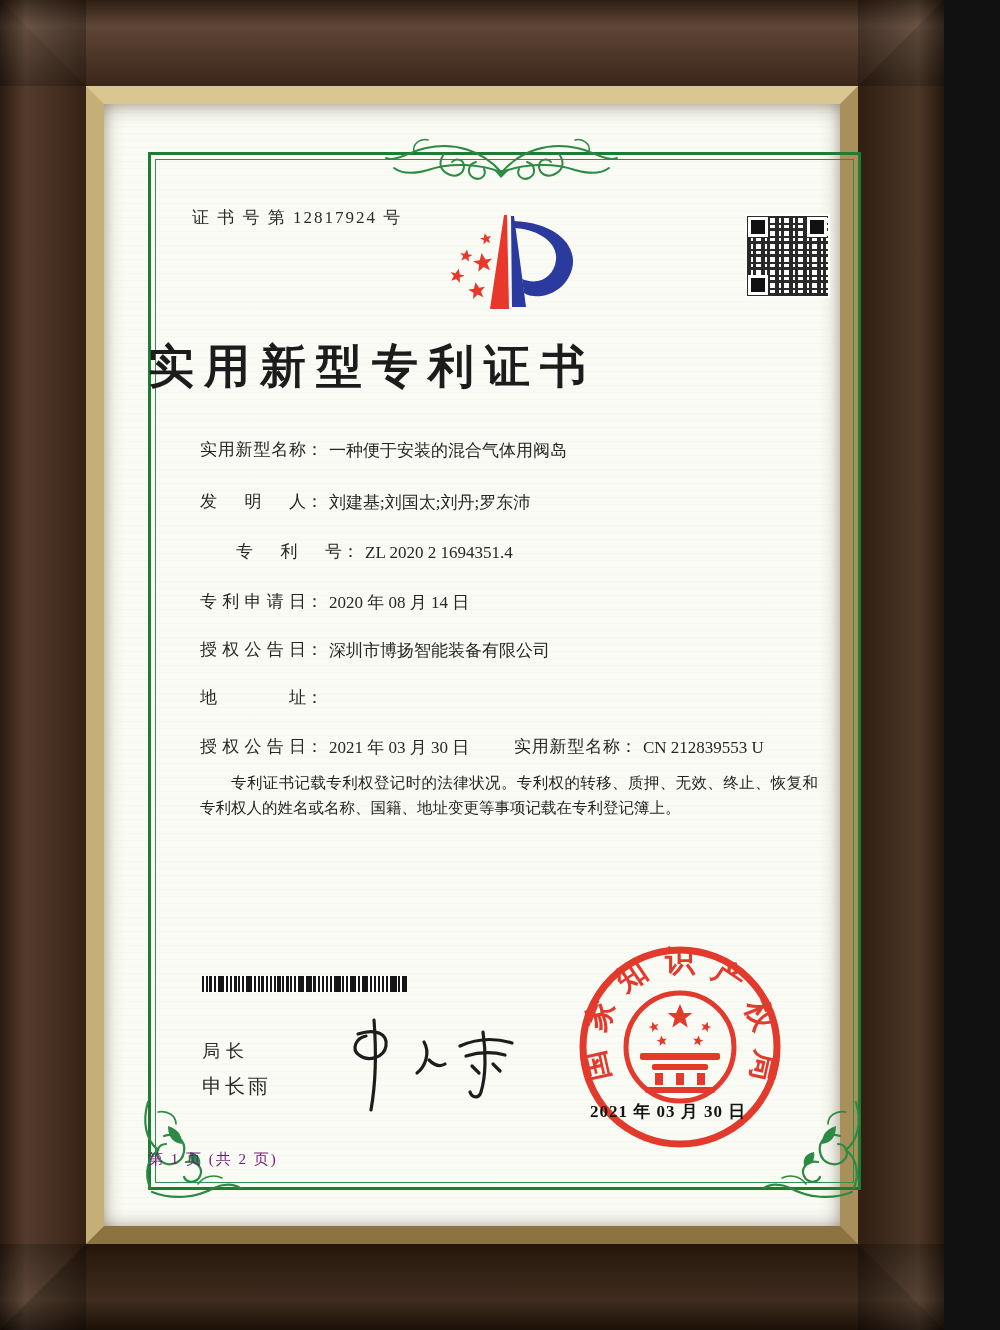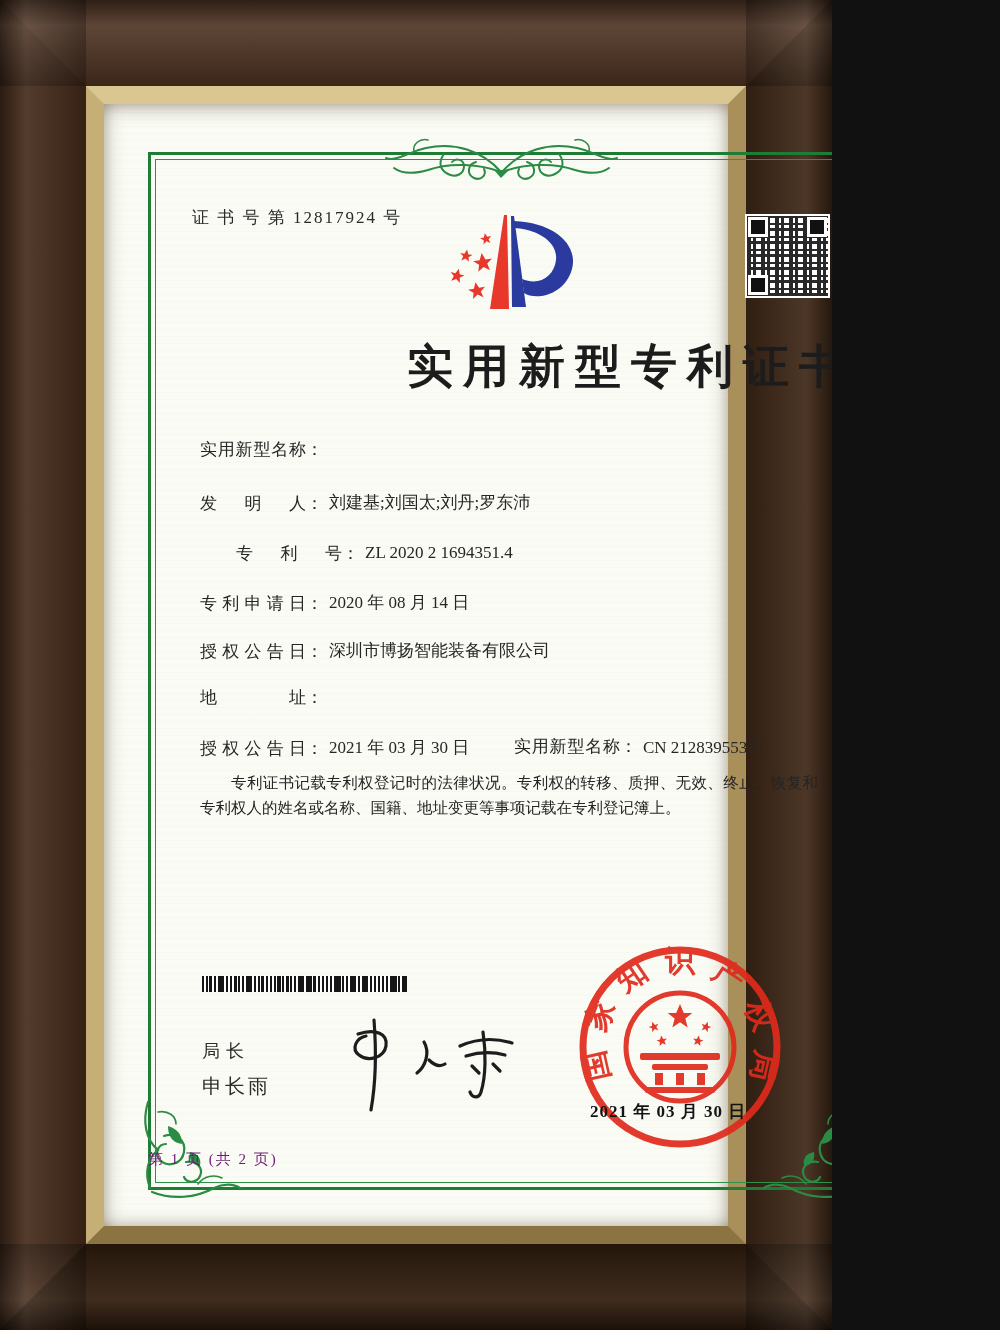--- a/index.html
+++ b/index.html
@@ -1,16 +1,16 @@
 <!DOCTYPE html>
 <html><head>
 <meta charset="utf-8">
 <style>
   html,body{margin:0;padding:0;background:#111;}
-  .scene{position:relative;width:832px;height:1330px;overflow:hidden;
+  .scene{position:relative;width:944px;height:1330px;overflow:hidden;
          font-family:"Liberation Serif","DejaVu Serif",serif;color:#222;}
   
   .frame{position:absolute;inset:0;box-sizing:border-box;border:86px solid;
          border-color:#4e3322 #3f2817 #321e0f #472d1c;}
   .frame-grain{position:absolute;pointer-events:none;opacity:.9;}
   .fg-top{left:0;right:0;top:0;height:86px;
     background:linear-gradient(180deg,rgba(0,0,0,.45),rgba(255,255,255,.10) 30%,rgba(0,0,0,.28));}
   .fg-bottom{left:0;right:0;bottom:0;height:86px;
     background:linear-gradient(0deg,rgba(0,0,0,.5),rgba(255,255,255,.07) 35%,rgba(0,0,0,.3));}
   .fg-left{left:0;top:0;bottom:0;width:86px;
@@ -38,23 +38,23 @@
   .logo{position:absolute;left:322px;top:95px;}
   .qr{position:absolute;left:641px;top:110px;width:85px;height:84px;background:#fff;}
   .qr-noise{position:absolute;inset:2px;
      background:
        repeating-linear-gradient(90deg,#161616 0 4px,transparent 4px 6px,#161616 6px 9px,transparent 9px 14px),
        repeating-linear-gradient(0deg,#1a1a1a 0 3px,transparent 3px 6px,#1a1a1a 6px 8px,transparent 8px 13px);
      background-blend-mode:normal;opacity:.92;}
   .finder{position:absolute;width:20px;height:20px;background:#111;
           box-shadow:inset 0 0 0 3px #fff,inset 0 0 0 7px #111;}
   .f-tl{left:3px;top:3px;} .f-tr{right:3px;top:3px;} .f-bl{left:3px;bottom:3px;}
-  .title{position:absolute;left:44px;top:232px;width:707px;text-align:right;
+  .title{position:absolute;left:44px;top:232px;width:707px;text-align:left;
          font-size:46px;font-weight:700;letter-spacing:10px;color:#1c1c1c;}
-  .row{position:absolute;left:96px;display:flex;align-items:center;font-size:17px;color:#262626;}
+  .row{position:absolute;left:96px;display:flex;align-items:flex-start;font-size:17px;color:#262626;}
   .lbl{display:inline-block;width:106px;text-align:justify;text-align-last:justify;white-space:nowrap;}
   .colon{margin:0 6px 0 0;}
   .val{max-width:508px;line-height:26px;}
   .r1{top:334px;} .r2{top:386px;} .r3{top:436px;margin-left:36px;} .r4{top:486px;}
   .r5{top:534px;} .r6{top:582px;} .r7{top:631px;width:620px;}
   .pair2{position:absolute;left:314px;display:flex;}
   .paras{position:absolute;left:96px;top:666px;width:618px;}
   .paras p{margin:0;text-indent:2em;font-size:15.5px;line-height:25px;text-align:justify;color:#242424;}
   .barcode{position:absolute;left:98px;top:872px;width:205px;height:16px;background:#fff;
      background-image:
@@ -153,20 +153,21 @@
       <div class="finder f-tl"></div>
       <div class="finder f-tr"></div>
       <div class="finder f-bl"></div>
     </div>
 
     <div class="title">实用新型专利证书</div>
 
     <div class="row r1">
       <span class="lbl">实用新型名称</span>
         <span class="colon">：</span>
+      <span class="val">一种便于安装的混合气体用阀岛</span>
     </div>
     <div class="row r2">
       <span class="lbl">发明人</span>
         <span class="colon">：</span>
       <span class="val">刘建基;刘国太;刘丹;罗东沛</span>
     </div>
     <div class="row r3">
       <span class="lbl">专利号</span>
         <span class="colon">：</span>
       <span class="val">ZL 2020 2 1694351.4</span>

